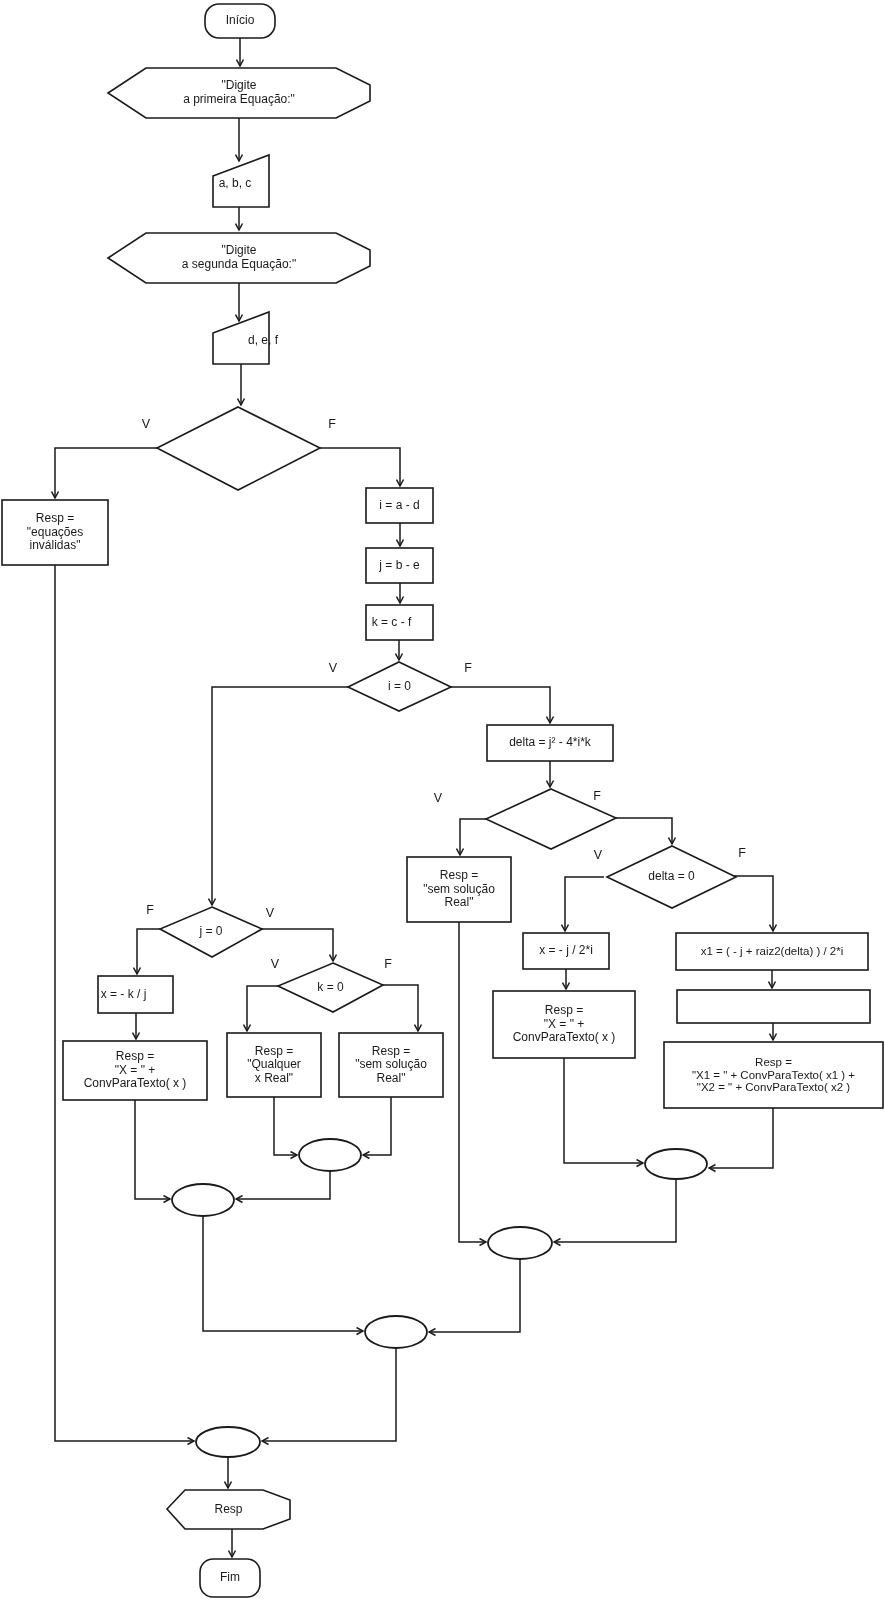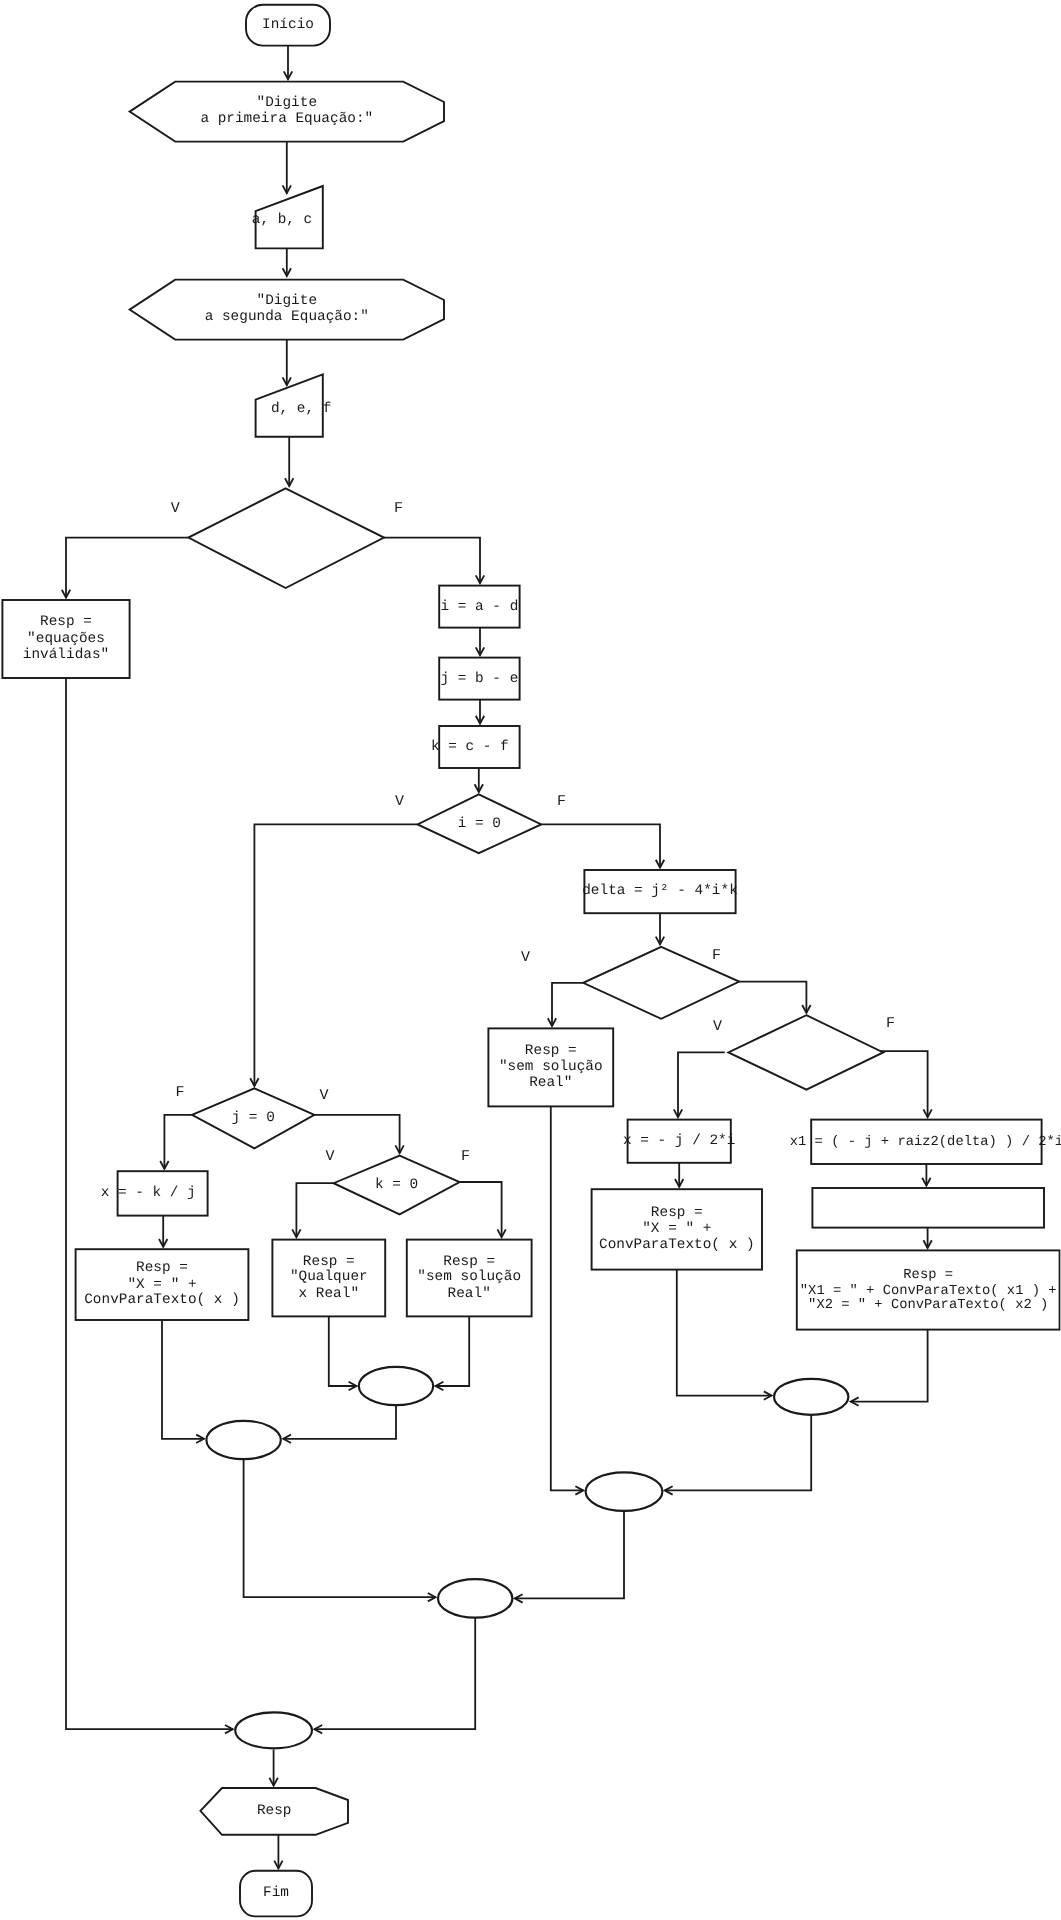--- a/index.html
+++ b/index.html
@@ -1,18 +1,18 @@
 <!DOCTYPE html>
 <html style="--stroke: #1a1a1a; --text: #1a1a1a; --bg: #ffffff;"><head>
 <meta charset="utf-8">
 <style>
   :root { --stroke:#1a1a1a; --text:#1a1a1a; --bg:#ffffff; }
   html,body { margin:0; padding:0; background:var(--bg); }
   .stage { position:relative; width:884px; height:1600px; background:var(--bg);
-           font-family:Liberation Mono, monospace; }
+           font-family:Liberation Sans, sans-serif; }
   .stage svg { position:absolute; left:0; top:0; }
   .shape { fill:#ffffff; stroke:var(--stroke); stroke-width:1.6; }
   .conn  { fill:none; stroke:var(--stroke); stroke-width:1.5; }
   .merge { fill:#ffffff; stroke:var(--stroke); stroke-width:1.8; }
   #arr path { stroke:var(--stroke); stroke-width:1.5; fill:none; }
   .lbl { position:absolute; display:flex; flex-direction:column; align-items:center;
          justify-content:center; text-align:center; font-size:12px; line-height:1.13;
          color:var(--text); white-space:nowrap; }
   .sm  { font-size:11.5px; }
   .vf  { position:absolute; font-size:12.5px; color:var(--text); text-align:center; }
@@ -108,21 +108,21 @@
   <div class="lbl" style="left:205px;top:4px;width:70px;height:34px">Início</div>
   <div class="lbl" style="left:108px;top:68px;width:262px;height:50px">
       <div>"Digite</div>
       <div>a primeira Equação:"</div>
     </div>
   <div class="lbl" style="left:213px;top:162px;width:44px;height:44px">a, b, c</div>
   <div class="lbl" style="left:108px;top:233px;width:262px;height:50px">
       <div>"Digite</div>
       <div>a segunda Equação:"</div>
     </div>
-  <div class="lbl" style="left:213px;top:319px;width:76px;height:44px">d, e, f</div>
+  <div class="lbl" style="left:225px;top:319px;width:76px;height:44px">d, e, f</div>
   <div class="vf" style="left:136px;top:417px;width:20px">V</div>
   <div class="vf" style="left:322px;top:417px;width:20px">F</div>
   <div class="lbl" style="left:2px;top:500px;width:106px;height:65px">
       <div>Resp =</div>
       <div>"equações</div>
       <div>inválidas"</div>
     </div>
   <div class="lbl" style="left:366px;top:488px;width:67px;height:35px">i = a - d</div>
   <div class="lbl" style="left:366px;top:548px;width:67px;height:35px">j = b - e</div>
   <div class="lbl" style="left:366px;top:605px;width:51px;height:35px">k = c - f</div>
@@ -152,20 +152,21 @@
       <div>Real"</div>
     </div>
   <div class="lbl" style="left:487px;top:725px;width:126px;height:36px">delta = j² - 4*i*k</div>
   <div class="vf" style="left:429px;top:791px;width:18px">V</div>
   <div class="vf" style="left:588px;top:789px;width:18px">F</div>
   <div class="lbl" style="left:407px;top:857px;width:104px;height:65px">
       <div>Resp =</div>
       <div>"sem solução</div>
       <div>Real"</div>
     </div>
+  <div class="lbl" style="left:607px;top:846px;width:129px;height:62px">delta = 0</div>
   <div class="vf" style="left:589px;top:848px;width:18px">V</div>
   <div class="vf" style="left:733px;top:846px;width:18px">F</div>
   <div class="lbl" style="left:523px;top:933px;width:86px;height:36px">x = - j / 2*i</div>
   <div class="lbl" style="left:493px;top:991px;width:142px;height:67px">
       <div>Resp =</div>
       <div>"X = " +</div>
       <div>ConvParaTexto( x )</div>
     </div>
   <div class="lbl sm" style="left:676px;top:933px;width:192px;height:37px">x1 = ( - j + raiz2(delta) ) / 2*i</div>
   <div class="lbl sm" style="left:664px;top:1042px;width:219px;height:66px">

